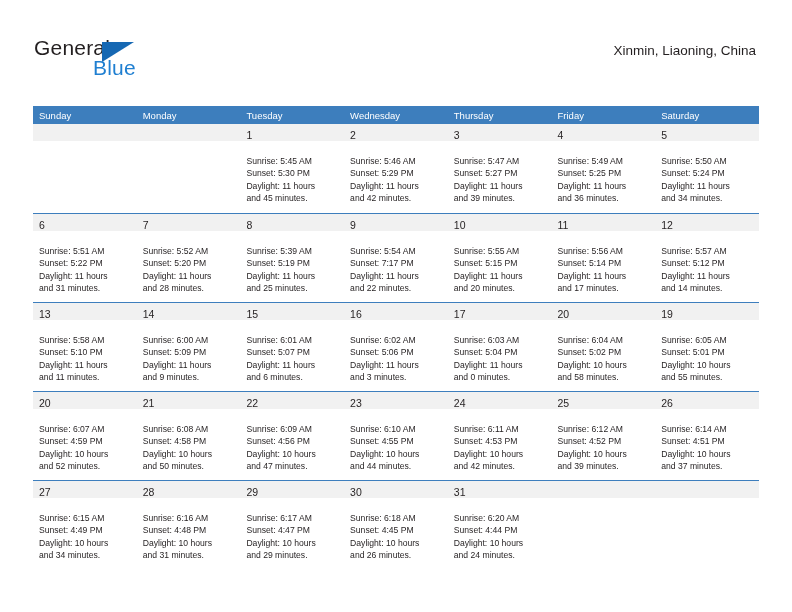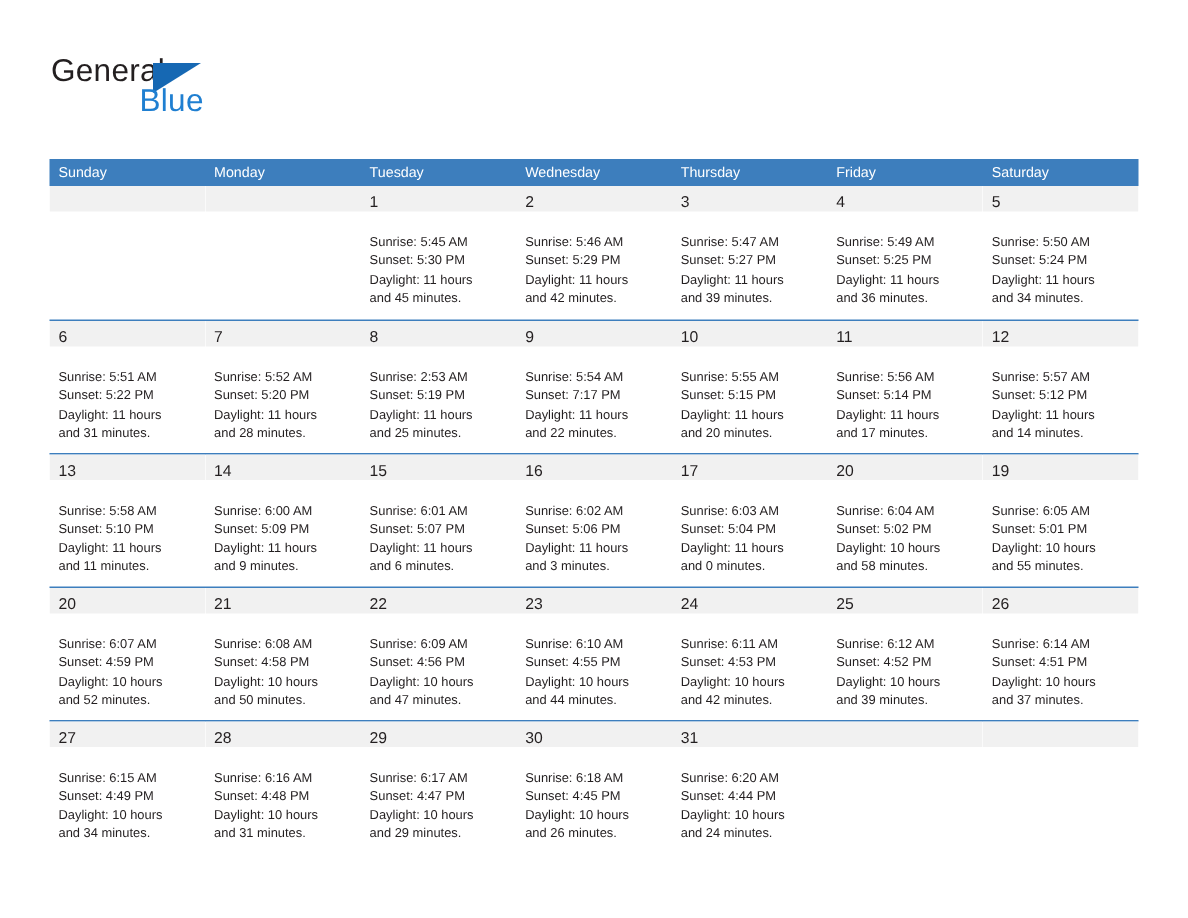--- a/index.html
+++ b/index.html
@@ -158,20 +158,21 @@
 
   <div class="header">
 
     <div class="logo">
       <span class="logo-general">General</span>
       <span class="logo-triangle"></span>
       <span class="logo-blue">Blue</span>
     </div>
 
     <div class="title-block">
+      <div class="cal-subtitle">Xinmin, Liaoning, China</div>
     </div>
 
   </div>
 
   <div class="calendar">
 
     <div class="dow-row">
       <div class="dow-cell">Sunday</div>
       <div class="dow-cell">Monday</div>
       <div class="dow-cell">Tuesday</div>
@@ -262,21 +263,21 @@
         <div class="day-info">
           <div class="info-line">Sunrise: 5:52 AM</div>
           <div class="info-line">Sunset: 5:20 PM</div>
           <div class="info-line">Daylight: 11 hours</div>
           <div class="info-line">and 28 minutes.</div>
         </div>
       </div>
       <div class="day-cell">
         <div class="daynum-band"><span class="daynum">8</span></div>
         <div class="day-info">
-          <div class="info-line">Sunrise: 2:53 AM</div>
+          <div class="info-line">Sunrise: 5:39 AM</div>
           <div class="info-line">Sunset: 5:19 PM</div>
           <div class="info-line">Daylight: 11 hours</div>
           <div class="info-line">and 25 minutes.</div>
         </div>
       </div>
       <div class="day-cell">
         <div class="daynum-band"><span class="daynum">9</span></div>
         <div class="day-info">
           <div class="info-line">Sunrise: 5:54 AM</div>
           <div class="info-line">Sunset: 7:17 PM</div>

